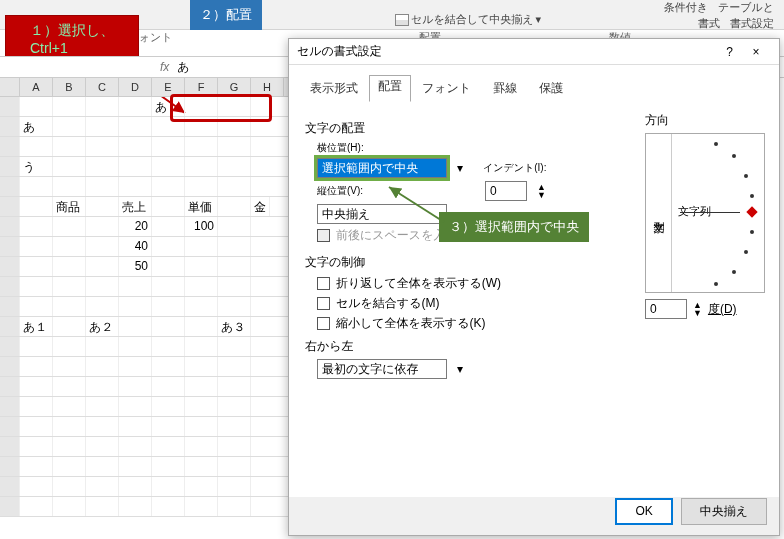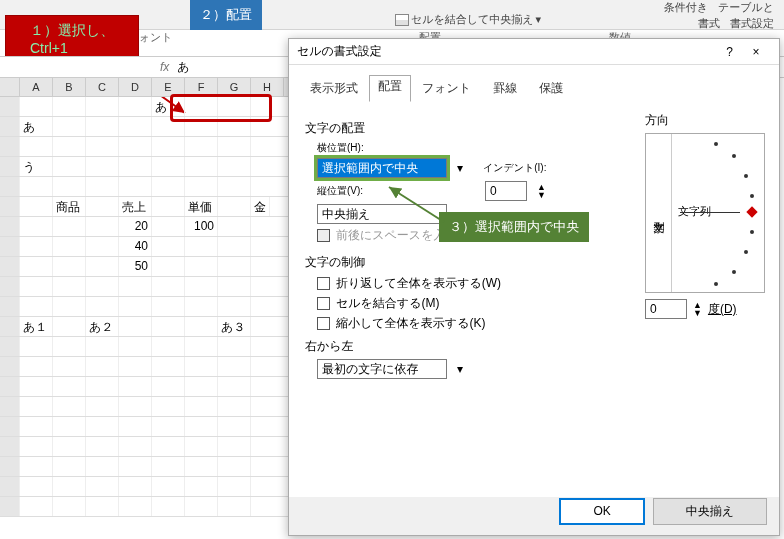--- a/index.html
+++ b/index.html
@@ -61,21 +61,21 @@
 .orient-frame { border: 1px solid #aaa; height: 160px; margin-top: 4px; display: flex; }
 .orient-v { width: 26px; border-right: 1px solid #ccc; display: flex; align-items: center; justify-content: center; writing-mode: vertical-rl; font-size: 11px; }
 .orient-dial { flex: 1; position: relative; }
 .orient-dial .dot { position: absolute; width: 4px; height: 4px; background: #333; border-radius: 50%; }
 .orient-dial .line { position: absolute; top: 78px; left: 8px; width: 60px; height: 1px; background: #333; }
 .orient-dial .diamond { position: absolute; top: 74px; right: 8px; width: 8px; height: 8px; background: #c00; transform: rotate(45deg); }
 .orient-dial .txt { position: absolute; top: 70px; left: 6px; font-size: 11px; }
 .deg-row { display: flex; align-items: center; gap: 6px; margin-top: 6px; }
 
 .dlg-btns { position: absolute; bottom: 10px; right: 12px; display: flex; gap: 8px; }
-.btn { border: 1px solid #adadad; background: #e1e1e1; padding: 4px 32px; font-size: 12px; cursor: pointer; }
+.btn { border: 1px solid #adadad; background: #e1e1e1; padding: 4px 18px; font-size: 12px; cursor: pointer; }
 .btn.ok { border: 2px solid #0078d7; background: #fff; }
 
 .under { text-decoration: underline; }
 
 svg.arrow { position: absolute; pointer-events: none; }
 </style>
 </head>
 <body>
 
 <div class="ribbon">

